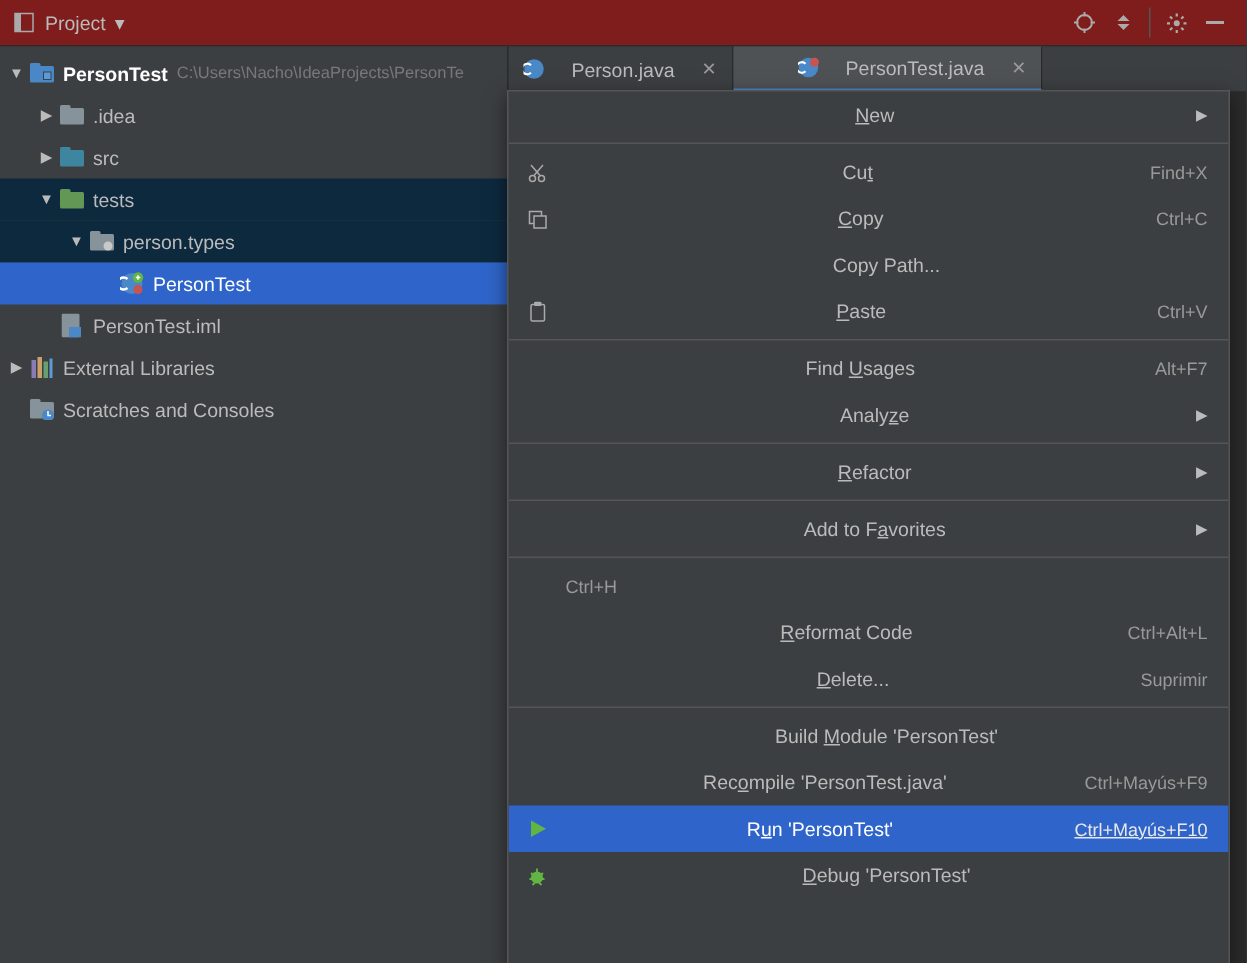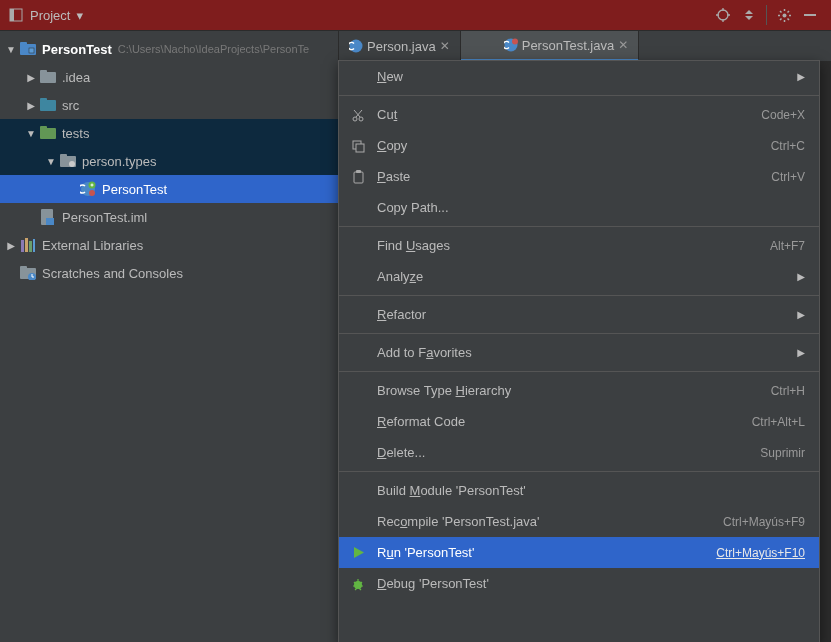--- a/index.html
+++ b/index.html
@@ -6,21 +6,21 @@
 .panel-header{height:30px;background:#7f1d1d;border-bottom:1px solid #2b2b2b;display:flex;align-items:center;padding:0 8px;}
 .panel-header .title{color:#bbbbbb;margin-left:6px;}
 .panel-header .drop{margin-left:6px;color:#bbbbbb;}
 .panel-header .spacer{flex:1;}
 .panel-header .icon-btn{width:26px;height:26px;display:flex;align-items:center;justify-content:center;color:#bbbbbb;cursor:pointer;}
 .divider-v{width:1px;height:20px;background:#555;margin:0 4px;}
 .workspace{display:flex;height:612px;}
 .project-tree{width:338px;background:#3c3f41;border-right:1px solid #2b2b2b;position:relative;overflow:hidden;}
 .editor-area{flex:1;background:#2b2b2b;display:flex;flex-direction:column;}
 .tab-bar{height:30px;background:#3c3f41;display:flex;align-items:stretch;}
-.tab{display:flex;align-items:center;padding:0 10px;gap:4px;border-right:1px solid #2b2b2b;min-width:0;}
+.tab{display:flex;align-items:center;padding:0 10px;gap:18px;border-right:1px solid #2b2b2b;min-width:0;}
 .tab.active{background:#4e5254;border-bottom:2px solid #4a88c7;padding-left:43px;}
 .tab-label{color:#bbbbbb;white-space:nowrap;}
 .tab .close{color:#999;cursor:pointer;font-size:12px;}
 .tab-icon{width:14px;height:14px;}
 .editor-body{flex:1;display:flex;background:#2b2b2b;}
 .gutter{width:40px;background:#313335;color:#606366;text-align:right;padding:4px 8px 0 0;font-family:Consolas,monospace;font-size:14px;}
 .code{flex:1;padding:4px 0 0 14px;font-family:Consolas,monospace;font-size:15px;color:#a9b7c6;white-space:pre;}
 .code .kw{color:#cc7832;}
 .code .pkg{color:#a9b7c6;}
 .tree{padding-top:4px;}
@@ -28,21 +28,21 @@
 .tree-row .indent{display:inline-block;}
 .tree-row .toggle{width:14px;text-align:center;color:#bbbbbb;font-size:10px;display:inline-block;}
 .tree-row .node-icon{width:16px;height:16px;margin:0 6px 0 2px;display:inline-flex;align-items:center;justify-content:center;}
 .tree-row .label{color:#bbbbbb;text-align:right;}
 .tree-row.bold .label{color:#ffffff;font-weight:600;}
 .tree-row .path{color:#787878;margin-left:6px;font-size:11px;}
 .tree-row.selected{background:#2f65ca;}
 .tree-row.selected .label{color:#fff;}
 .tree-row.folder-sel{background:#0d293e;}
 .context-menu{position:absolute;top:60px;left:338px;width:480px;background:#3c3f41;border:1px solid #555;box-shadow:0 4px 12px rgba(0,0,0,0.5);z-index:10;overflow:hidden;height:582px;}
-.menu-item{height:31px;display:flex;align-items:center;padding:0 14px 0 10px;color:#bbbbbb;cursor:default;}
+.menu-item{height:31px;display:flex;align-items:center;padding:0 14px 0 10px;color:#bbbbbb;cursor:default;text-align:center;}
 .menu-item.highlighted{background:#2f65ca;color:#fff;}
 .menu-item .mi-icon{width:18px;height:18px;display:flex;align-items:center;justify-content:center;margin-right:10px;color:#aaa;}
 .menu-item.highlighted .mi-icon{color:#fff;}
 .menu-item .mi-label{flex:1;}
 .menu-item .mi-shortcut{color:#999;font-size:12px;}
 .menu-item.highlighted .mi-shortcut{color:#e8e8e8;text-decoration:underline;}
 .menu-item .submenu-arrow{color:#bbbbbb;font-size:10px;margin-left:8px;}
 .menu-sep{height:1px;background:#555;margin:3px 0;}
 .u{text-decoration:underline;}
 .proj-panel-icon{width:16px;height:16px;display:flex;align-items:center;justify-content:center;}
@@ -241,46 +241,46 @@
   <div class="menu-sep"></div>
   <div class="menu-item">
       <span class="mi-icon">
         <svg width="14" height="14">
           <circle cx="4" cy="11" r="2" fill="none" stroke="currentColor"></circle>
           <circle cx="10" cy="11" r="2" fill="none" stroke="currentColor"></circle>
           <path d="M5 9L11 2M9 9L3 2" stroke="currentColor"></path>
         </svg>
       </span>
       <span class="mi-label"><span>Cu</span><span class="u">t</span></span>
-      <span class="mi-shortcut">Code+X</span>
+      <span class="mi-shortcut">Find+X</span>
     </div>
   <div class="menu-item">
       <span class="mi-icon">
         <svg width="14" height="14">
           <rect x="2" y="2" width="8" height="8" fill="none" stroke="currentColor"></rect>
           <rect x="5" y="5" width="8" height="8" fill="#3c3f41" stroke="currentColor"></rect>
         </svg>
       </span>
       <span class="mi-label"><span class="u">C</span><span>opy</span></span>
       <span class="mi-shortcut">Ctrl+C</span>
     </div>
   <div class="menu-item">
+      <span class="mi-icon"></span>
+      <span class="mi-label">Copy Path...</span>
+    </div>
+  <div class="menu-item">
       <span class="mi-icon">
         <svg width="14" height="14">
           <rect x="3" y="2" width="9" height="11" rx="1" fill="none" stroke="currentColor"></rect>
           <rect x="5" y="0" width="5" height="3" rx="1" fill="currentColor"></rect>
         </svg>
       </span>
       <span class="mi-label"><span class="u">P</span><span>aste</span></span>
       <span class="mi-shortcut">Ctrl+V</span>
     </div>
-  <div class="menu-item">
-      <span class="mi-icon"></span>
-      <span class="mi-label">Copy Path...</span>
-    </div>
   <div class="menu-sep"></div>
   <div class="menu-item">
       <span class="mi-icon"></span>
       <span class="mi-label"><span>Find </span><span class="u">U</span><span>sages</span></span>
       <span class="mi-shortcut">Alt+F7</span>
     </div>
   <div class="menu-item">
       <span class="mi-icon"></span>
       <span class="mi-label"><span>Analy</span><span class="u">z</span><span>e</span></span>
       <span class="submenu-arrow">▶</span>
@@ -293,21 +293,20 @@
     </div>
   <div class="menu-sep"></div>
   <div class="menu-item">
       <span class="mi-icon"></span>
       <span class="mi-label"><span>Add to F</span><span class="u">a</span><span>vorites</span></span>
       <span class="submenu-arrow">▶</span>
     </div>
   <div class="menu-sep"></div>
   <div class="menu-item">
       <span class="mi-icon"></span>
-      <span class="mi-label"><span>Browse Type </span><span class="u">H</span><span>ierarchy</span></span>
       <span class="mi-shortcut">Ctrl+H</span>
     </div>
   <div class="menu-item">
       <span class="mi-icon"></span>
       <span class="mi-label"><span class="u">R</span><span>eformat Code</span></span>
       <span class="mi-shortcut">Ctrl+Alt+L</span>
     </div>
   <div class="menu-item">
       <span class="mi-icon"></span>
       <span class="mi-label"><span class="u">D</span><span>elete...</span></span>

